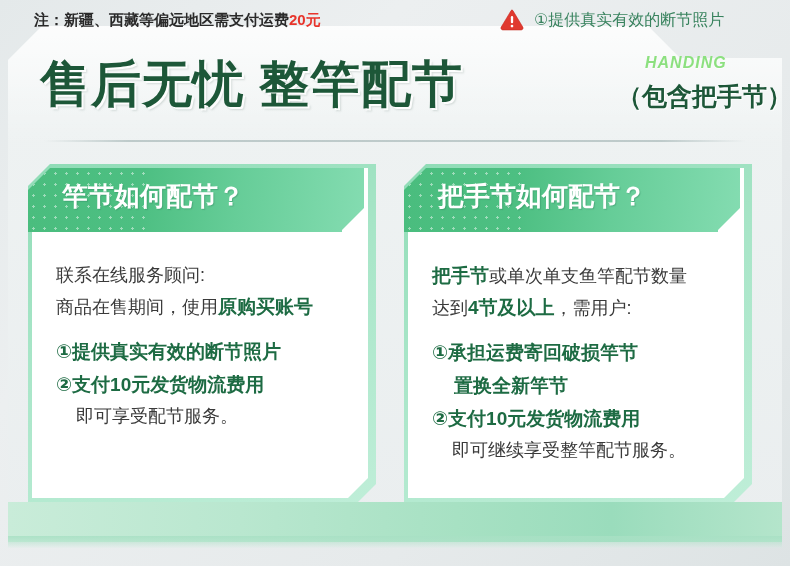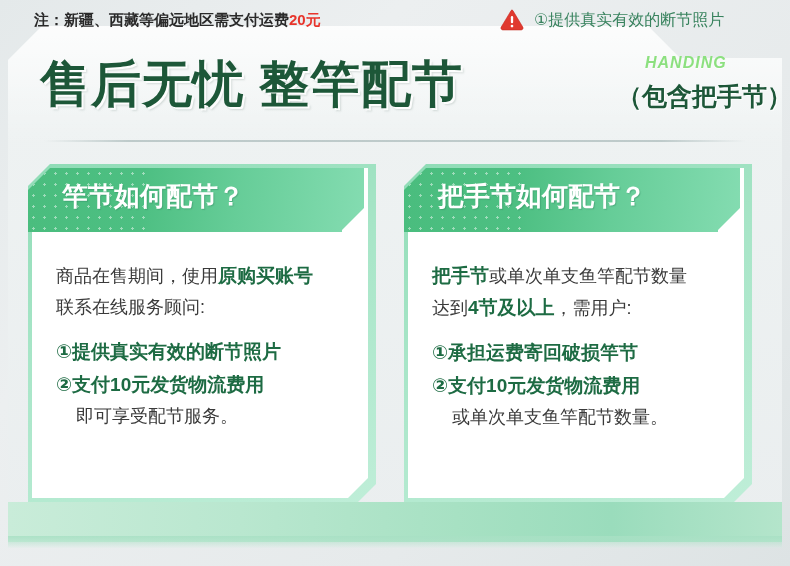--- a/index.html
+++ b/index.html
@@ -172,24 +172,24 @@
 
   <div class="cards">
 
     <div class="card left">
       <div class="card-edge"></div>
       <div class="card-body"></div>
       <div class="ribbon"></div>
       <div class="ribbon-dots"></div>
       <div class="ribbon-title">竿节如何配节？</div>
       <div class="card-text">
+        <div class="ln">联系在线服务顾问:</div>
         <div class="ln">
           <span>商品在售期间，使用</span><span class="em">原购买账号</span>
         </div>
-        <div class="ln">联系在线服务顾问:</div>
         <div class="gap"></div>
         <div class="bullet">①提供真实有效的断节照片</div>
         <div class="bullet">②支付10元发货物流费用</div>
         <div class="tail">即可享受配节服务。</div>
       </div>
     </div>
 
     <div class="card right">
       <div class="card-edge"></div>
       <div class="card-body"></div>
@@ -198,22 +198,23 @@
       <div class="ribbon-title">把手节如何配节？</div>
       <div class="card-text">
         <div class="ln">
           <span class="em">把手节</span><span>或单次单支鱼竿配节数量</span>
         </div>
         <div class="ln">
           <span>达到</span><span class="em">4节及以上</span><span>，需用户:</span>
         </div>
         <div class="gap"></div>
         <div class="bullet">①承担运费寄回破损竿节</div>
+        <div class="bullet indent">置换全新竿节</div>
         <div class="bullet">②支付10元发货物流费用</div>
-        <div class="tail">或单次单支鱼竿配节数量。</div>
+        <div class="tail">即可继续享受整竿配节服务。</div>
       </div>
     </div>
 
   </div>
 
   <div class="footer"></div>
   <div class="footer-note">
     <span>注：新疆、西藏等偏远地区需支付运费</span><span class="fee">20元</span>
   </div>
 

